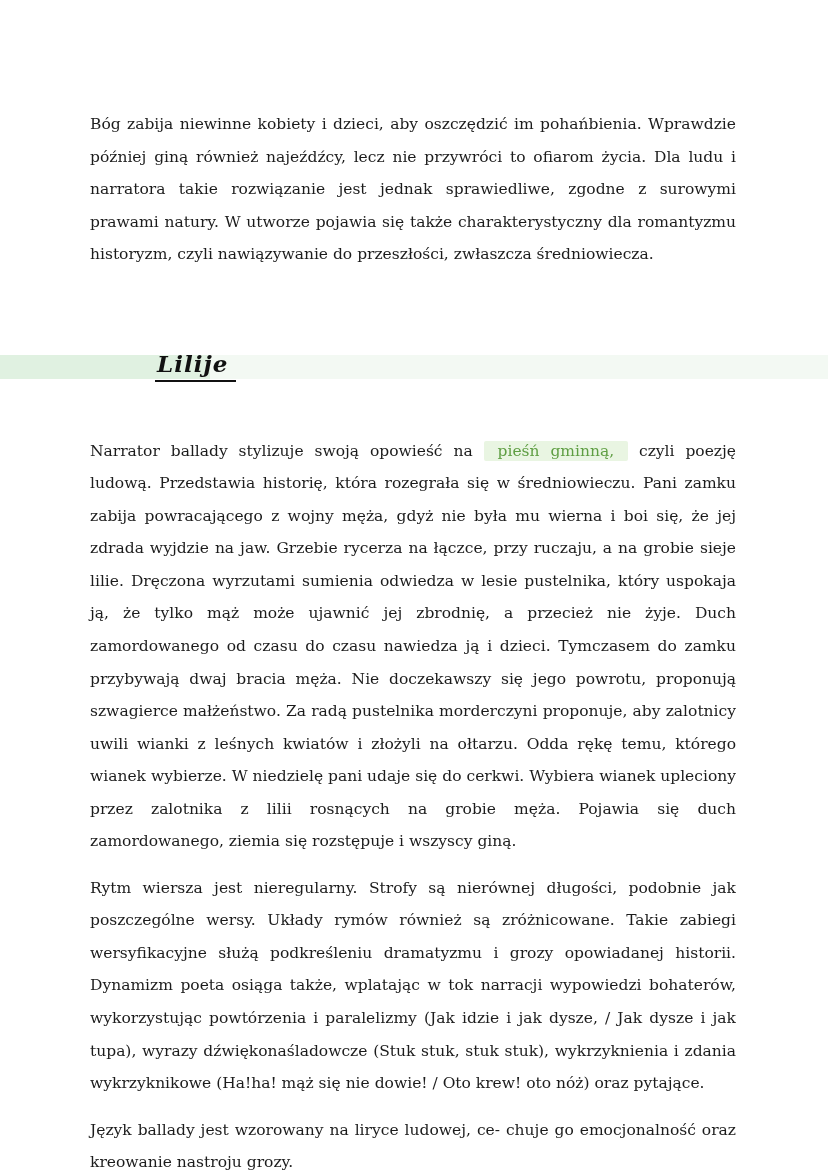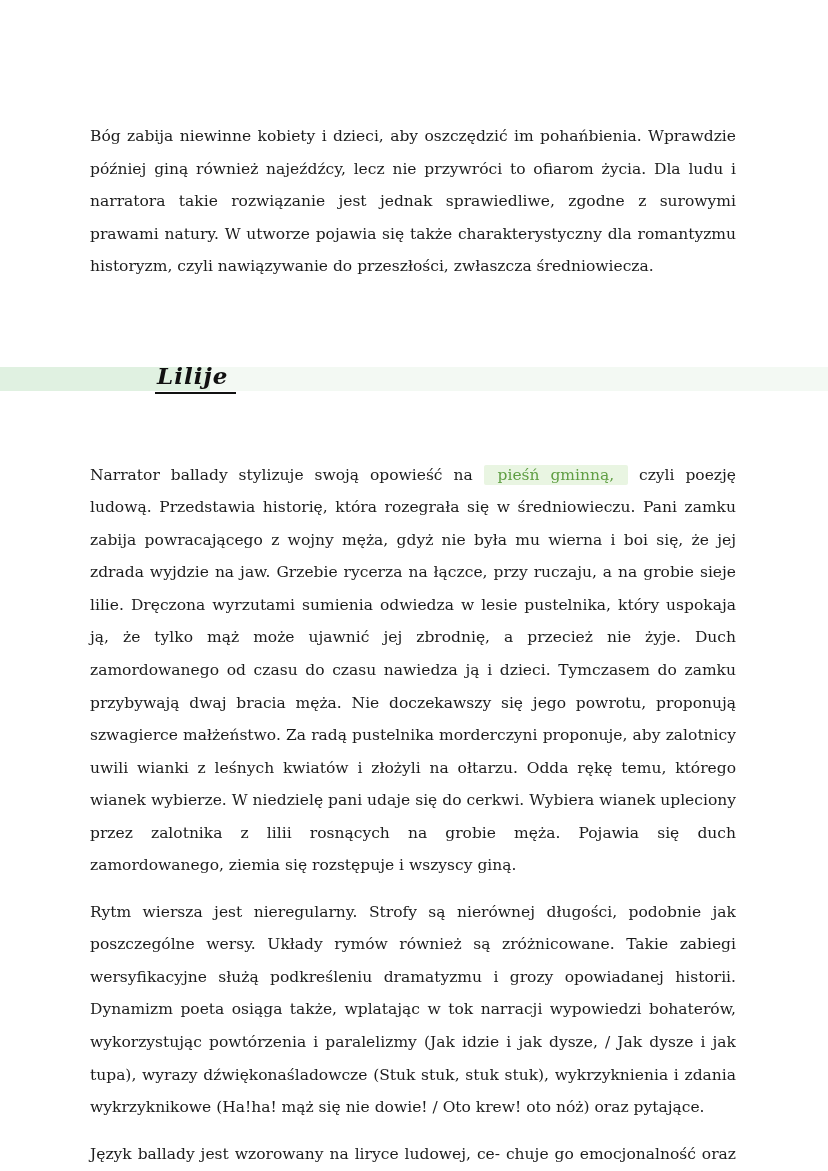--- a/index.html
+++ b/index.html
@@ -19,21 +19,21 @@
   .content-top {
     padding: 108px 92px 0 90px;
   }
   .content-main {
     padding: 56px 92px 0 90px;
   }
   p.body-text {
     font-size: 15.5px;
     line-height: 2.1;
     text-align: justify;
-    margin: 12px 0 14px 0;
+    margin: 0 0 14px 0;
   }
   
   .heading-band {
     position: relative;
     margin-top: 84px;
     height: 24px;
     background: #f3f9f3;
   }
   .heading-band .band-solid {
     position: absolute;

